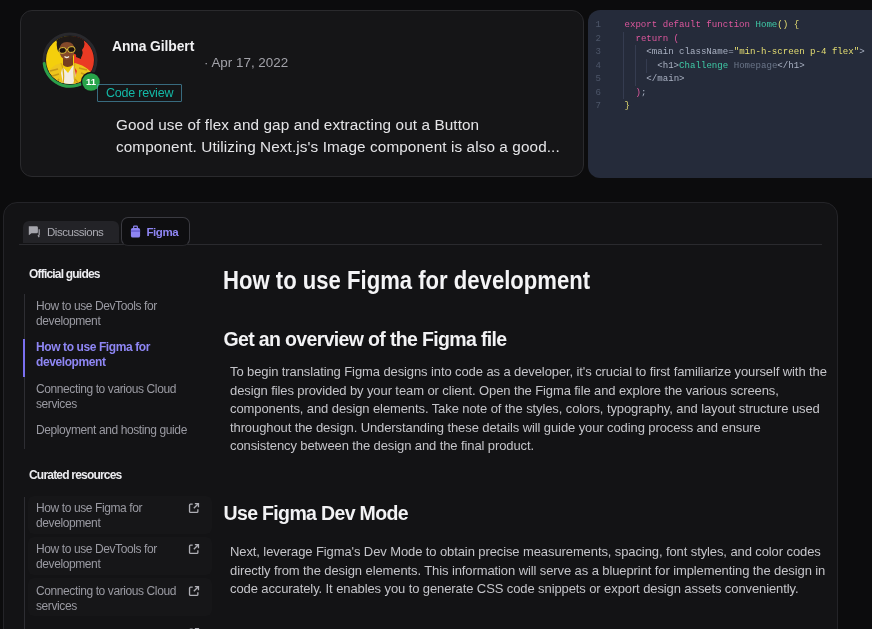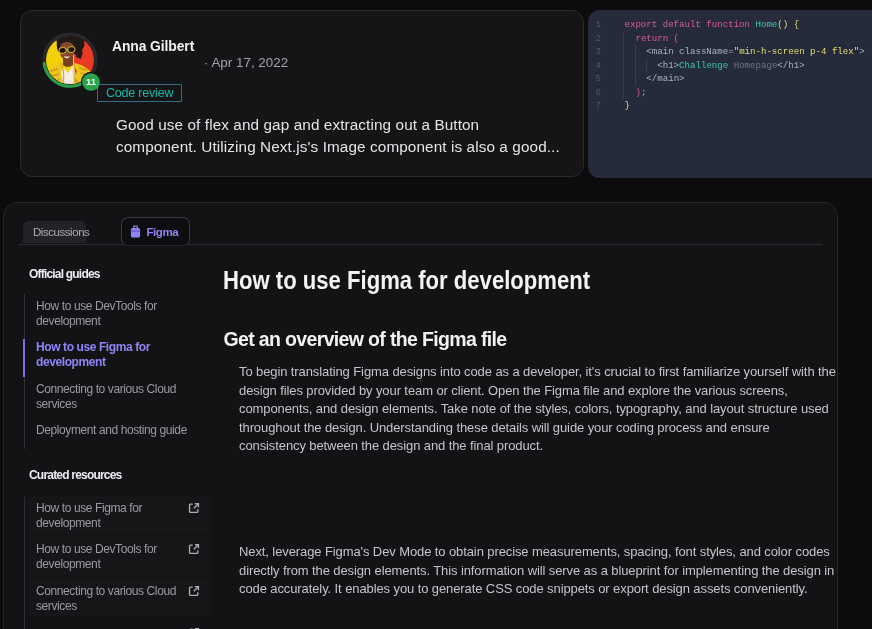--- a/index.html
+++ b/index.html
@@ -31,21 +31,21 @@
     margin-right:23.5px; }
   .pk { color:#dd579d; } .te { color:#3fc9a6; } .ye { color:#e5de72; }
   .tg { color:#a9b1c2; } .dg { color:#6b7689; }
 
   
   .cardB { position:absolute; left:3px; top:201.5px; width:835px; height:470px;
     background:#131315; border:1px solid #242428; border-radius:14px; }
   .tabline { position:absolute; left:15px; top:41px; width:803px; height:1px; background:#2a2a2e; }
   .tab { position:absolute; display:flex; align-items:center; font-size:11.5px;
     letter-spacing:-0.45px; color:#ababb2; }
-  .tabD { left:19px; top:18px; height:22px; width:63px; background:#232327;
+  .tabD { left:19px; top:18px; height:22px; width:96px; background:#232327;
     border-radius:6px 6px 0 0; padding-left:4px; }
   .tabG { left:116.5px; top:14.5px; height:29px; width:69px; background:#0e0e10;
     border:1px solid #3a3a40; border-bottom-color:#26262a; border-radius:7px;
     padding-left:8px; color:#8e85f3; font-weight:bold; z-index:2; }
   .tabR { left:190px; top:18px; height:22px; width:117px; background:#232327;
     border-radius:6px 6px 0 0; padding-left:6px; }
 
   .sideh { position:absolute; left:25px; font-size:12px; font-weight:bold;
     color:#ececf0; letter-spacing:-0.8px; }
   .rail { position:absolute; left:19.5px; width:1px; background:#2e2e33; }
@@ -54,21 +54,21 @@
   .sitem.active { color:#8e86f4; font-weight:bold; }
   .abar { position:absolute; left:19px; width:2px; background:#7a6ff0; }
   .crow { position:absolute; left:24px; width:184px; background:rgba(255,255,255,.014);
     border-radius:6px; }
   .ext { position:absolute; left:183.5px; }
 
   .h1 { position:absolute; left:218.5px; top:62.5px; font-size:26px; font-weight:bold;
     color:#f4f4f6; transform:scaleX(.85); transform-origin:left; white-space:nowrap; }
   .h2 { position:absolute; left:219.5px; font-size:19.5px; font-weight:bold; color:#f2f2f4;
     white-space:nowrap; letter-spacing:-0.65px; }
-  .para { position:absolute; left:235px; font-size:13px; line-height:18.5px;
+  .para { position:absolute; left:226px; font-size:13px; line-height:18.5px;
     color:#c4c4c9; letter-spacing:-0.1px; white-space:nowrap; }
 </style>
 </head>
 <body>
 
 <div class="cardA">
   <svg class="abs" style="left:16px; top:16px;" width="72" height="72" viewBox="0 0 72 72">
     <circle cx="33" cy="33" r="26" fill="none" stroke="#29292d" stroke-width="3"></circle>
     <path d="M 7.2 36.6 A 26 26 0 0 0 52.6 50.4" fill="none" stroke="#2ba04b" stroke-width="3" stroke-linecap="round"></path>
     <clipPath id="av">
@@ -174,14 +174,15 @@
   <svg class="ext" style="top:382.5px;" width="12" height="12" viewBox="0 0 14 14">
       <path d="M5.5 2.5 H3 Q1.8 2.5 1.8 3.7 V11 Q1.8 12.2 3 12.2 H10.3 Q11.5 12.2 11.5 11 V8.5 M8 1.8 H12.2 V6 M12 2 L6.8 7.2" fill="none" stroke="#aeaeb4" stroke-width="1.55"></path>
     </svg>
   <svg class="ext" style="top:424.5px;" width="12" height="12" viewBox="0 0 14 14">
       <path d="M5.5 2.5 H3 Q1.8 2.5 1.8 3.7 V11 Q1.8 12.2 3 12.2 H10.3 Q11.5 12.2 11.5 11 V8.5 M8 1.8 H12.2 V6 M12 2 L6.8 7.2" fill="none" stroke="#aeaeb4" stroke-width="1.55"></path>
     </svg>
 
   <div class="h1">How to use Figma for development</div>
   <div class="h2" style="top:125.5px;">Get an overview of the Figma file</div>
   <div class="para" style="top:160.5px;">To begin translating Figma designs into code as a developer, it's crucial to first familiarize yourself with the<br>design files provided by your team or client. Open the Figma file and explore the various screens,<br>components, and design elements. Take note of the styles, colors, typography, and layout structure used<br>throughout the design. Understanding these details will guide your coding process and ensure<br>consistency between the design and the final product.</div>
+  <div class="h2" style="top:299.5px;">Use Figma Dev Mode</div>
   <div class="para" style="top:340.5px;">Next, leverage Figma's Dev Mode to obtain precise measurements, spacing, font styles, and color codes<br>directly from the design elements. This information will serve as a blueprint for implementing the design in<br>code accurately. It enables you to generate CSS code snippets or export design assets conveniently.</div>
 </div>
 
 </body></html>

